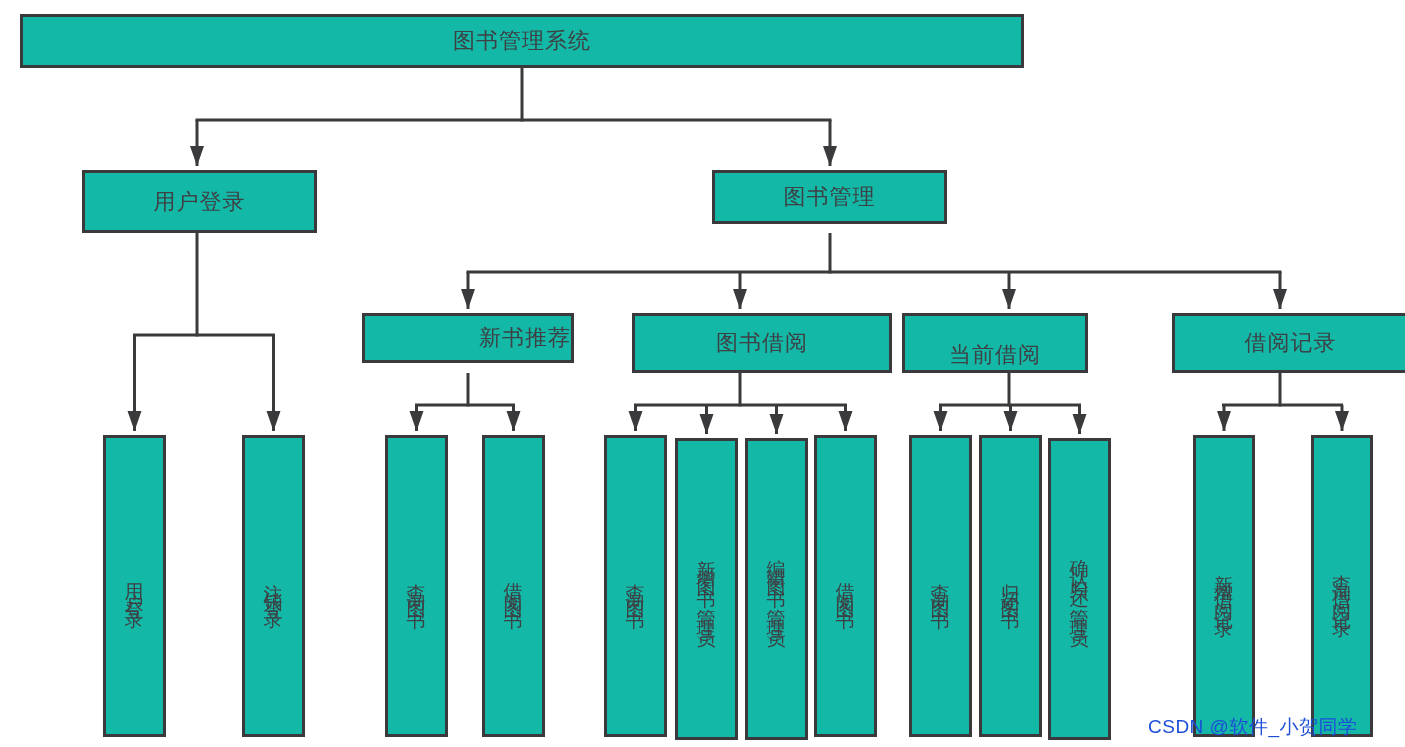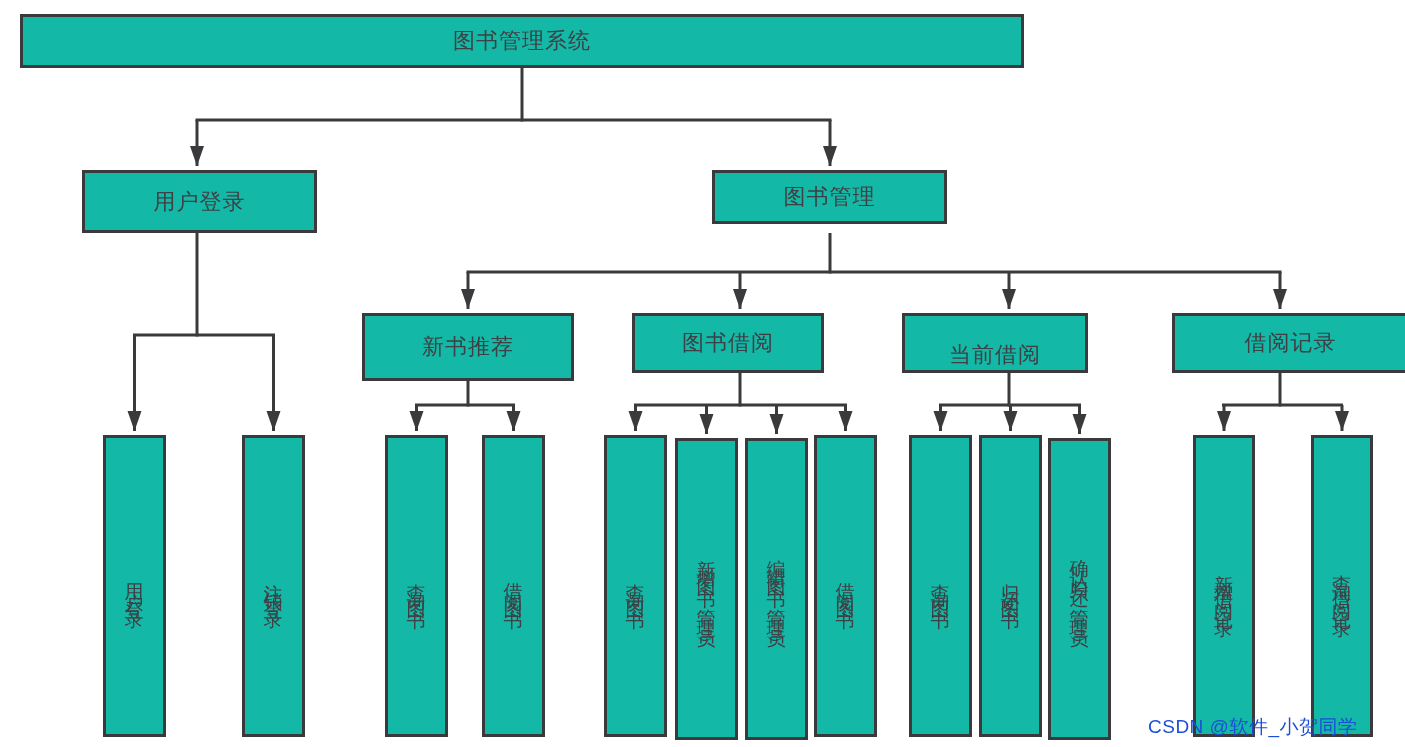--- a/index.html
+++ b/index.html
@@ -45,22 +45,22 @@
     letter-spacing: 9px;
     line-height: 1;
     white-space: nowrap;
   }
   .v-label.long { letter-spacing: 10px; }
 
   
   .b-root { left: 20px;  top: 14px;  width: 1004px; height: 54px; }
   .b-l2-0 { left: 82px;  top: 170px; width: 235px;  height: 63px; }
   .b-l2-1 { left: 712px; top: 170px; width: 235px;  height: 54px; }
-  .b-l3-0 { left: 362px;  top: 313px; width: 212px; height: 68px; }
-  .b-l3-1 { left: 632px;  top: 313px; width: 192px; height: 60px; }
+  .b-l3-0 { left: 362px;  top: 313px; width: 212px; height: 50px; justify-content: flex-end; }
+  .b-l3-1 { left: 632px;  top: 313px; width: 260px; height: 60px; }
   .b-l3-2 { left: 902px;  top: 313px; width: 186px; height: 60px; align-items: flex-end; }
   .b-l3-3 { left: 1172px; top: 313px; width: 237px; height: 60px; }
   .b-lf-0  { left: 103px;  top: 435px; width: 63px; height: 302px; }
   .b-lf-1  { left: 242px;  top: 435px; width: 63px; height: 302px; }
   .b-lf-2  { left: 385px;  top: 435px; width: 63px; height: 302px; }
   .b-lf-3  { left: 482px;  top: 435px; width: 63px; height: 302px; }
   .b-lf-4  { left: 604px;  top: 435px; width: 63px; height: 302px; }
   .b-lf-5  { left: 675px;  top: 438px; width: 63px; height: 302px; }
   .b-lf-6  { left: 745px;  top: 438px; width: 63px; height: 302px; }
   .b-lf-7  { left: 814px;  top: 435px; width: 63px; height: 302px; }

